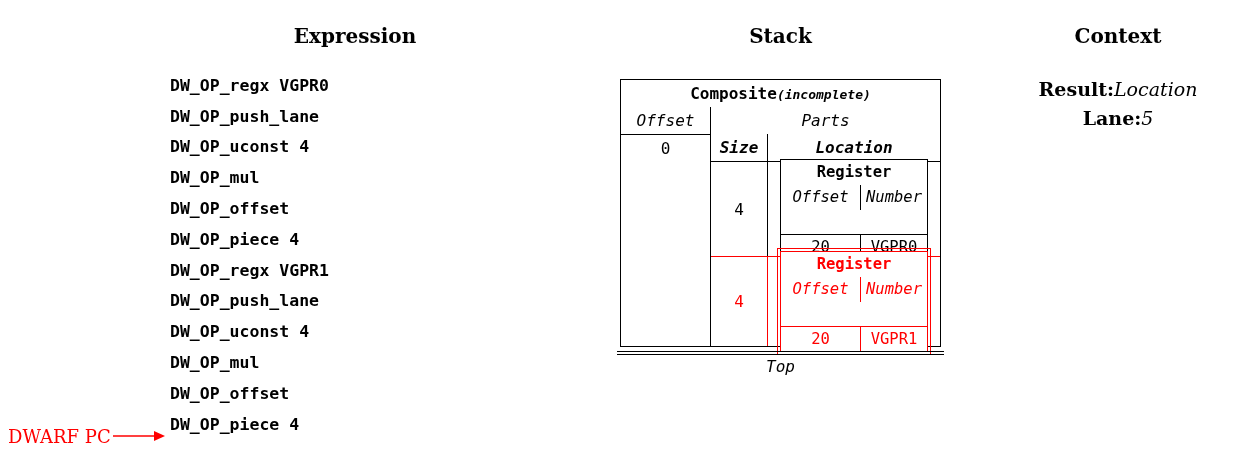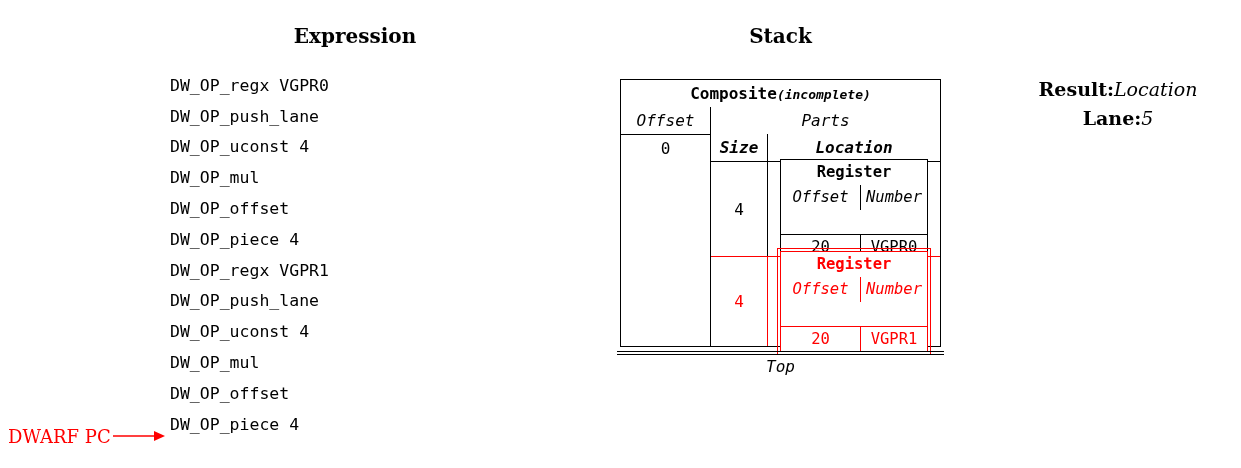--- a/index.html
+++ b/index.html
@@ -20,21 +20,21 @@
   }
   .hdr-expression { left:170px; width:370px; }
   .hdr-stack { left:620px; width:321px; }
   .hdr-context { left:1018px; width:200px; }
 
   
   .ops {
     position:absolute; left:170px; top:70px;
     list-style:none; font-size:16.5px;
   }
-  .ops li { height:30.8px; display:flex; align-items:center; white-space:pre; }
+  .ops li { height:30.8px; display:flex; align-items:center; white-space:pre;font-weight:bold; }
 
   
   .dwarf-pc {
     position:absolute; left:8px; top:425px; height:22px;
     display:flex; align-items:center; gap:2px;
     color:#ff0000;
     font-family:"DejaVu Serif", serif; font-size:18px;justify-content:center;
   }
   .dwarf-pc svg { display:block; }
 
@@ -100,20 +100,21 @@
   .ctx-label { font-weight:bold; }
   .ctx-value { font-style:italic; }
 </style>
 </head>
 <body>
 
 <div class="canvas">
 
   <div class="col-header hdr-stack">Stack</div>
   <div class="col-header hdr-expression">Expression</div>
+  <div class="col-header hdr-context">Context</div>
 
   <ul class="ops">
     <li>DW_OP_regx VGPR0</li>
     <li>DW_OP_push_lane</li>
     <li>DW_OP_uconst 4</li>
     <li>DW_OP_mul</li>
     <li>DW_OP_offset</li>
     <li>DW_OP_piece 4</li>
     <li>DW_OP_regx VGPR1</li>
     <li>DW_OP_push_lane</li>

